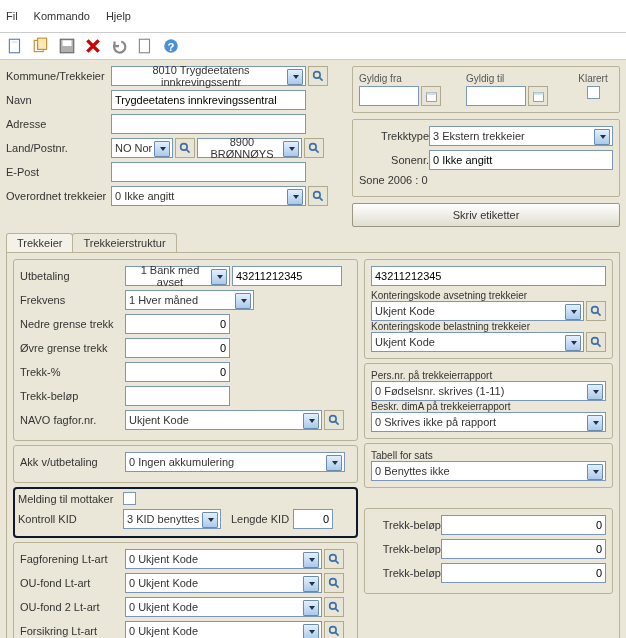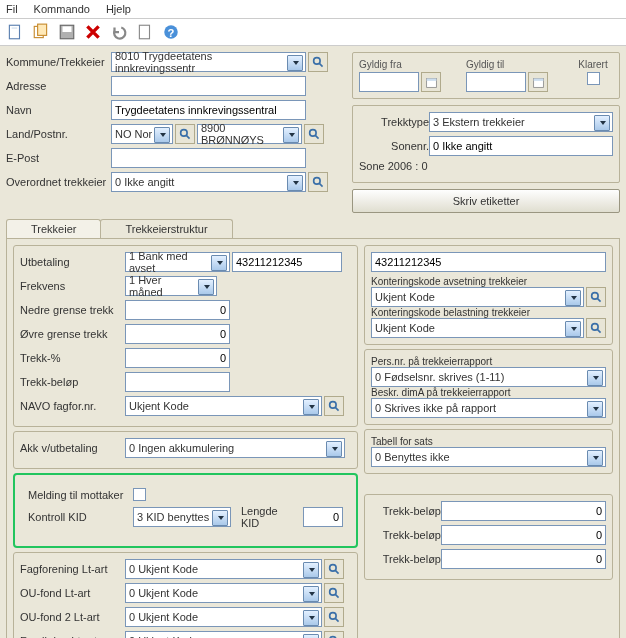--- a/index.html
+++ b/index.html
@@ -1,47 +1,47 @@
 <!DOCTYPE html>
 <html><head>
 <meta charset="utf-8">
 <style>
 * { box-sizing: border-box; margin: 0; padding: 0; }
 body { font-family: Tahoma, Arial, sans-serif; font-size: 11px; color: #333; background: #eae7d9; width: 626px; height: 638px; overflow: hidden; }
-.menubar { background: #fff; padding: 3px 6px; display: flex; gap: 16px; border-bottom: 1px solid #ccc; }
+.menubar { background: #fff; padding: 10px 6px; display: flex; gap: 16px; border-bottom: 1px solid #ccc; }
 .menubar span { cursor: pointer; }
 .toolbar { background: #fff; padding: 4px 6px; display: flex; gap: 8px; border-bottom: 1px solid #ccc; align-items: center; }
 .tbicon { width: 18px; height: 18px; display: inline-flex; align-items: center; justify-content: center; cursor: pointer; }
 .main { padding: 6px; }
 .topgrid { display: flex; gap: 6px; margin-bottom: 6px; }
 .leftform { flex: 0 0 340px; }
 .rightcol { flex: 1; }
 .row { display: flex; align-items: center; margin-bottom: 4px; }
 .lbl { flex: 0 0 105px; color: #333; }
 .lbl-short { flex: 0 0 70px; text-align: right; }
 .input { background: #fff; border: 1px solid #7a96b8; height: 20px; padding: 1px 3px; font-size: 11px; }
-.select { background: #fff; border: 1px solid #7a96b8; height: 20px; padding: 1px 18px 1px 3px; font-size: 11px; position: relative; display: inline-flex; align-items: center; }
+.select { background: #fff; border: 1px solid #7a96b8; height: 20px; padding: 1px 18px 1px 3px; font-size: 11px; position: relative; display: inline-flex; align-items: center; text-align: center; }
 .select::after { content: ""; position: absolute; right: 2px; top: 2px; width: 14px; height: 14px; background: linear-gradient(#e3f0ff,#aac9ea); border: 1px solid #6a8bb0; border-radius: 1px; }
 .select::before { content: ""; position: absolute; right: 6px; top: 8px; width: 0; height: 0; border-left: 3px solid transparent; border-right: 3px solid transparent; border-top: 4px solid #234; z-index: 2; }
 .mag { width: 20px; height: 20px; background: #e8e5d6; border: 1px solid #b0aa8c; display: inline-flex; align-items: center; justify-content: center; cursor: pointer; margin-left: 2px; }
 .mag svg { width: 13px; height: 13px; }
 .panel { border: 1px solid #b8b299; background: #eae7d9; padding: 6px; border-radius: 2px; margin-bottom: 6px; }
 .btn { background: linear-gradient(#fefefe,#e0ded0); border: 1px solid #9a9681; border-radius: 2px; width: 100%; height: 24px; text-align: center; line-height: 22px; cursor: pointer; }
 .dategrid { display: flex; align-items: flex-start; }
 .dgcol { flex: 1; }
 .dgcol .lbl2 { font-size: 10px; color: #555; margin-bottom: 2px; display: block; }
 .checkbox { width: 13px; height: 13px; border: 1px solid #7a96b8; background: #fff; display: inline-block; }
 .tabs { display: flex; margin-top: 2px; }
-.tab { border: 1px solid #b8b299; border-bottom: none; padding: 3px 24px; background: #eae7d9; border-radius: 3px 3px 0 0; margin-right: -1px; cursor: pointer; }
+.tab { border: 1px solid #b8b299; border-bottom: none; padding: 3px 10px; background: #eae7d9; border-radius: 3px 3px 0 0; margin-right: -1px; cursor: pointer; }
 .tab.active { background: #f3f1e8; position: relative; z-index: 2; }
 .tabbody { border: 1px solid #b8b299; padding: 6px; background: #eae7d9; }
 .twocol { display: flex; gap: 6px; }
 .col { flex: 1; }
 .fieldset { border: 1px solid #b8b299; border-radius: 3px; padding: 6px; margin-bottom: 4px; }
-.redbox { border: 2px solid #22c55e; border-radius: 4px; padding: 13px; }
+.redbox { border: 2px solid #0f172a; border-radius: 4px; padding: 3px; }
 .numright { text-align: right; }
 .small { font-size: 10px; }
 </style>
 </head>
 <body>
 
 <div class="menubar">
   <span>Fil</span>
   <span>Kommando</span>
   <span>Hjelp</span>
@@ -97,26 +97,26 @@
         <span class="lbl">Kommune/Trekkeier</span>
         <span class="select" style="width:195px">8010 Trygdeetatens innkrevingssentr</span>
         <span class="mag">
             <svg viewBox="0 0 16 16">
               <circle cx="6" cy="6" r="4" fill="none" stroke="#3a6fa8" stroke-width="2"></circle>
               <line x1="9" y1="9" x2="13" y2="13" stroke="#3a6fa8" stroke-width="2"></line>
             </svg>
           </span>
       </div>
       <div class="row">
+        <span class="lbl">Navn</span>
+        <input class="input" style="width: 195px;" value="Trygdeetatens innkrevingssentral">
+      </div>
+      <div class="row">
         <span class="lbl">Adresse</span>
         <input class="input" style="width: 195px;" value="">
-      </div>
-      <div class="row">
-        <span class="lbl">Navn</span>
-        <input class="input" style="width: 195px;" value="Trygdeetatens innkrevingssentral">
       </div>
       <div class="row">
         <span class="lbl">Land/Postnr.</span>
         <span class="select" style="width:62px">NO Nor</span>
         <span class="mag">
             <svg viewBox="0 0 16 16">
               <circle cx="6" cy="6" r="4" fill="none" stroke="#3a6fa8" stroke-width="2"></circle>
               <line x1="9" y1="9" x2="13" y2="13" stroke="#3a6fa8" stroke-width="2"></line>
             </svg>
           </span>
@@ -202,21 +202,21 @@
     <div class="twocol">
       <div class="col" style="flex:0 0 345px">
         <div class="fieldset">
           <div class="row">
               <span class="lbl">Utbetaling</span>
               <span class="select" style="width:105px">1 Bank med avset</span>
               <input class="input" style="width: 110px; margin-left: 2px;" value="43211212345">
             </div>
           <div class="row">
               <span class="lbl">Frekvens</span>
-              <span class="select" style="width:92px">1 Hver måned</span>
+              <span class="select" style="width:129px">1 Hver måned</span>
             </div>
           <div class="row">
               <span class="lbl">Nedre grense trekk</span>
               <input class="input numright" style="width: 105px;" value="0">
             </div>
           <div class="row">
               <span class="lbl">Øvre grense trekk</span>
               <input class="input numright" style="width: 105px;" value="0">
             </div>
           <div class="row">

